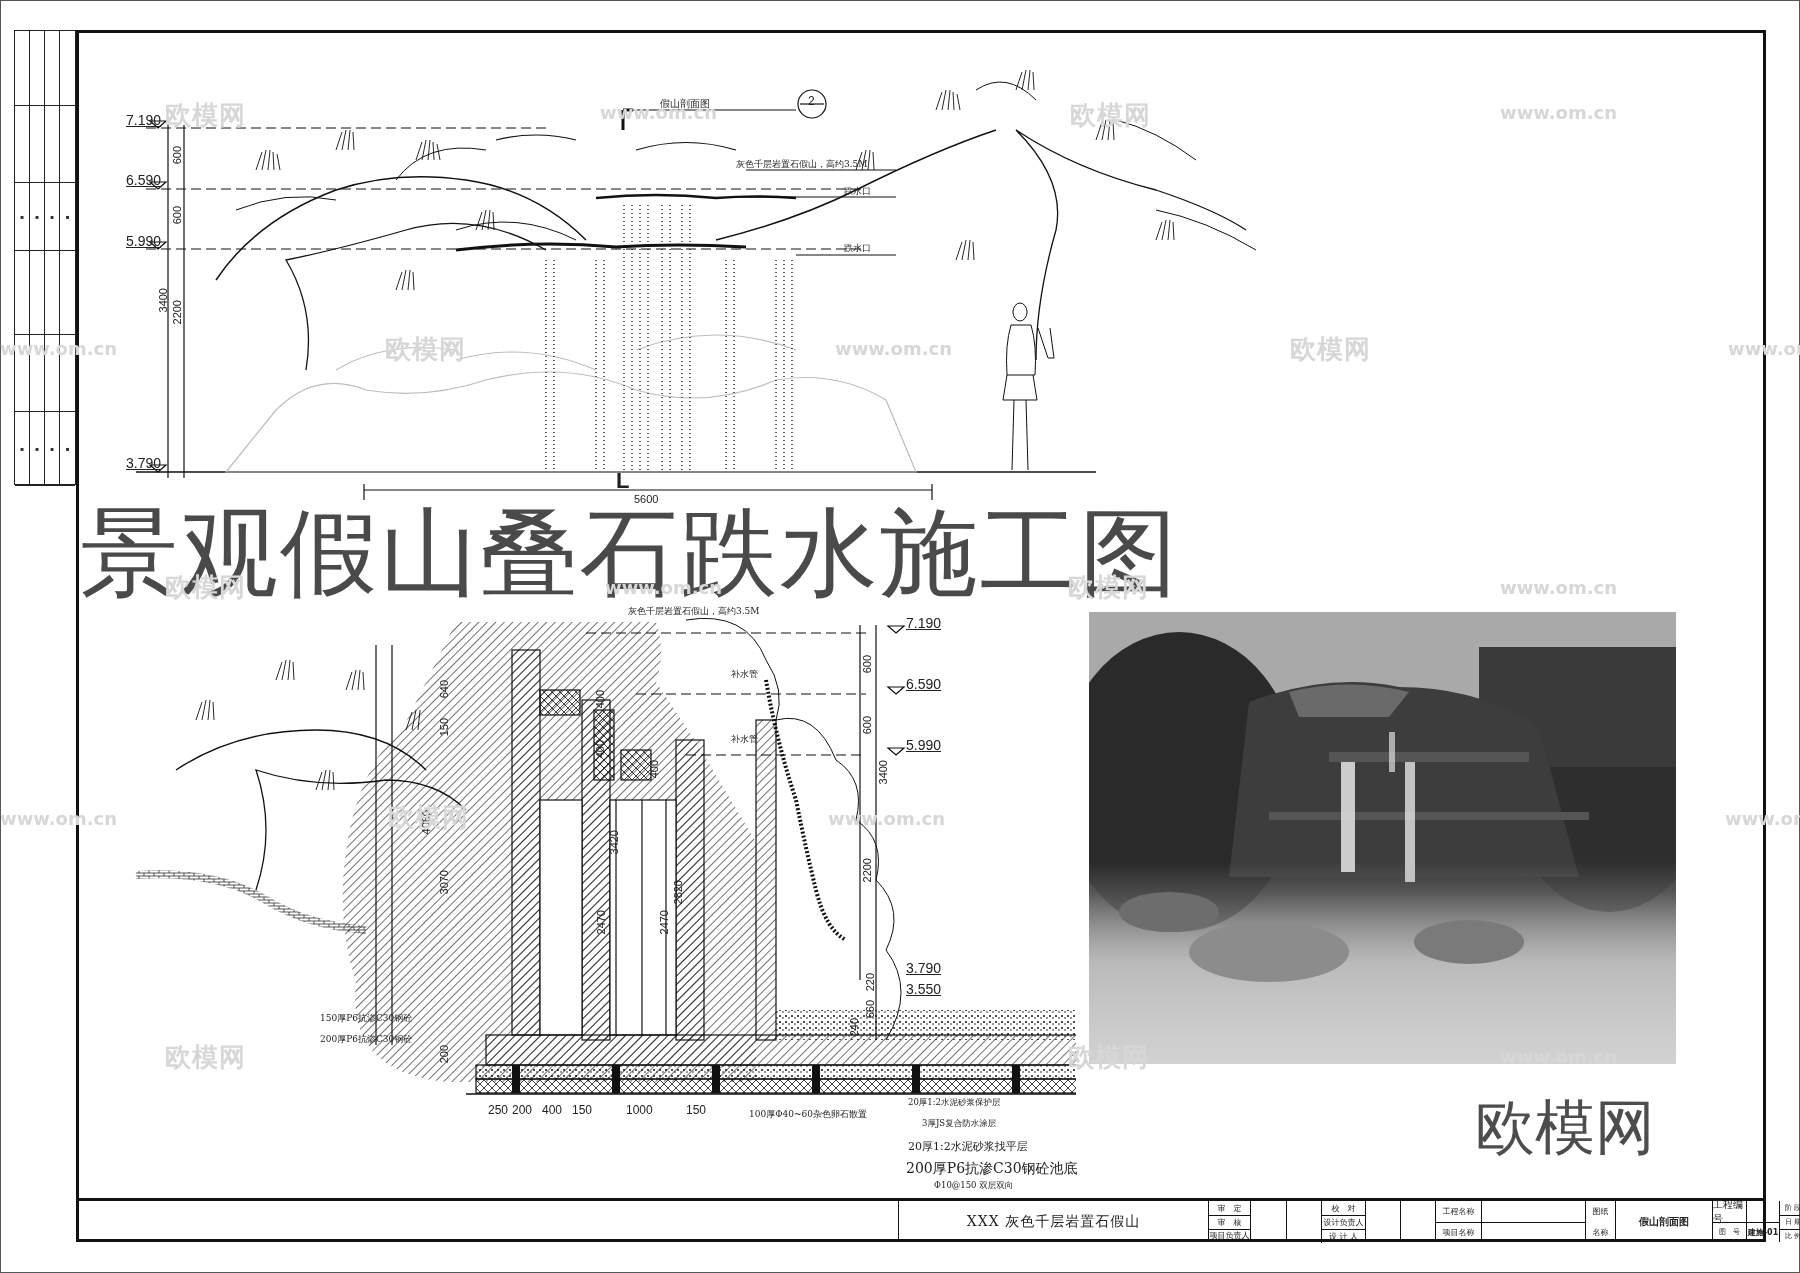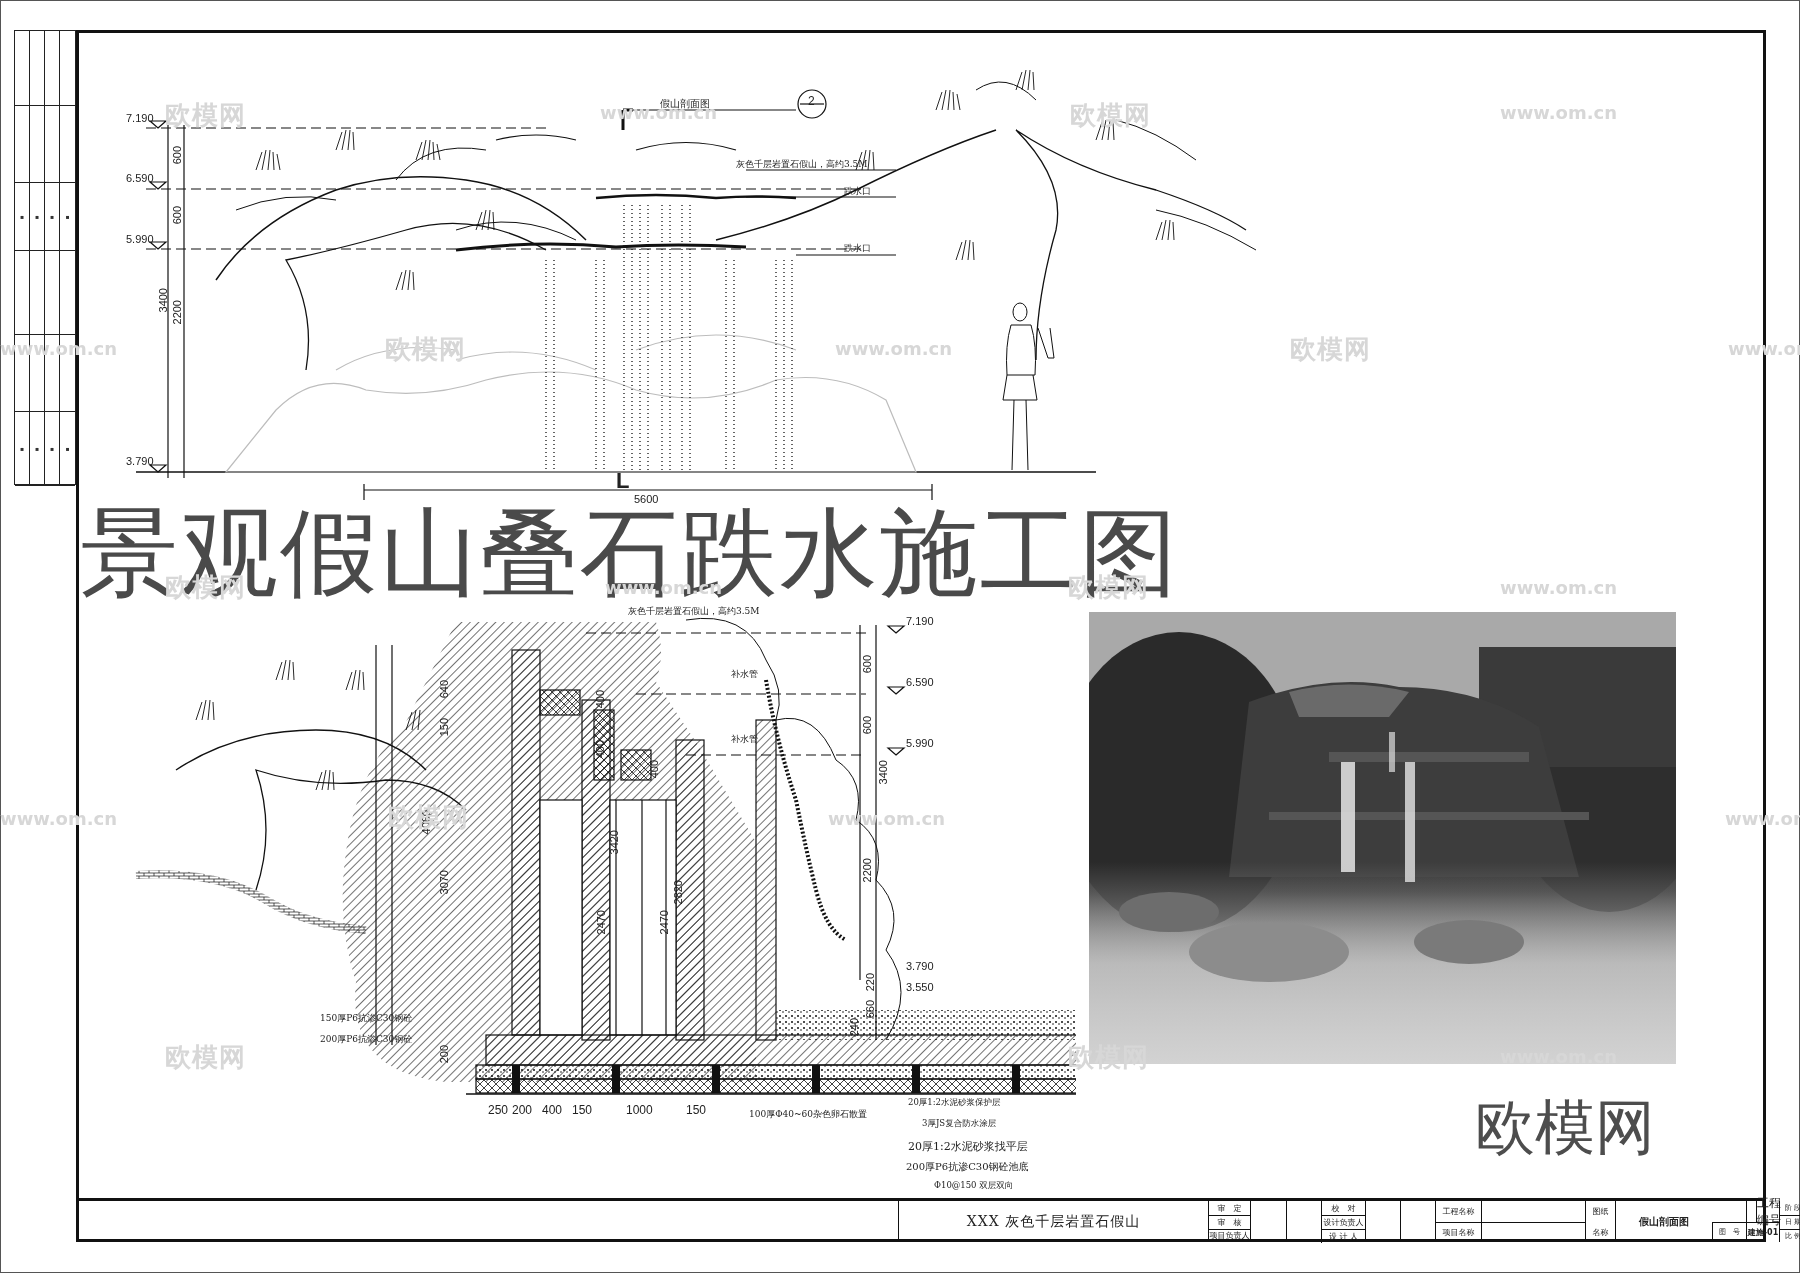--- a/index.html
+++ b/index.html
@@ -9,21 +9,21 @@
   .frame { left:76px; top:30px; width:1690px; height:1212px; border:3px solid #111; box-sizing:border-box; }
   .side-strip { left:14px; top:30px; width:62px; height:455px; border:1px solid #222; box-sizing:border-box; display:grid; grid-template-columns:repeat(4,1fr); grid-template-rows:75px 77px 68px 84px 77px 74px; }
   .side-strip > div { border-right:1px solid #222; border-bottom:1px solid #222; font-size:6px; writing-mode:vertical-rl; display:flex; align-items:center; justify-content:center; color:#333; }
   .side-strip > div:nth-child(4n) { border-right:none; }
   .big-title { left:80px; top:505px; font-family:"DejaVu Sans", sans-serif; font-size:96px; color:#4a4a4a; letter-spacing:2px; line-height:1; white-space:nowrap; transform:scaleX(1.02); transform-origin:left; }
   .watermark { color:#d7d7d7; font-family:"DejaVu Sans", sans-serif; font-weight:bold; pointer-events:none; white-space:nowrap; }
   .wm-cn { font-size:26px; letter-spacing:1px; }
   .wm-url { font-size:18px; }
   .brand { left:1475px; top:1088px; font-family:"DejaVu Sans", sans-serif; font-size:60px; color:#4d4d4d; }
   .lbl { font-size:10px; white-space:nowrap; color:#222; }
-  .lvl { font-family:"Liberation Sans", sans-serif; font-size:11px; }
+  .lvl { font-family:"Liberation Sans", sans-serif; font-size:14px; text-decoration:underline; }
   .dimv { font-family:"Liberation Sans", sans-serif; font-size:11px; writing-mode:vertical-rl; transform:rotate(180deg); }
   .dimh { font-family:"Liberation Sans", sans-serif; font-size:12px; }
   .photo { left:1089px; top:612px; width:587px; height:452px; overflow:hidden; background:linear-gradient(#8a8a8a 0%, #6b6b6b 20%, #2c2c2c 45%, #3a3a3a 62%, #9a9a9a 78%, #b6b6b6 100%); }
   .titleblock { left:76px; top:1198px; width:1690px; height:44px; border-top:3px solid #111; box-sizing:border-box; }
   .tb-cell { position:absolute; border-left:1px solid #111; box-sizing:border-box; font-size:8px; display:flex; align-items:center; justify-content:center; color:#222; }
   .tb-row-line { position:absolute; height:1px; background:#111; }
   .tb-org { font-size:14px; letter-spacing:1px; }
   .tb-bold { font-family:"DejaVu Sans", sans-serif; font-weight:bold; font-size:10px; }
 </style>
 </head>
@@ -301,21 +301,21 @@
 <div class="abs lbl dimh" style="left:488px;top:1103px;">250</div>
 <div class="abs lbl dimh" style="left:512px;top:1103px;">200</div>
 <div class="abs lbl dimh" style="left:542px;top:1103px;">400</div>
 <div class="abs lbl dimh" style="left:572px;top:1103px;">150</div>
 <div class="abs lbl dimh" style="left:626px;top:1103px;">1000</div>
 <div class="abs lbl dimh" style="left:686px;top:1103px;">150</div>
 <div class="abs lbl" style="left:749px;top:1108px;font-size:9px;">100厚Φ40~60杂色卵石散置</div>
 <div class="abs lbl" style="left:908px;top:1097px;font-size:8.5px;">20厚1:2水泥砂浆保护层</div>
 <div class="abs lbl" style="left:922px;top:1118px;font-size:8.5px;">3厚JS复合防水涂层</div>
 <div class="abs lbl" style="left:908px;top:1139px;font-size:11px;">20厚1:2水泥砂浆找平层</div>
-<div class="abs lbl" style="left:906px;top:1160px;font-size:10px;">200厚P6抗渗C30钢砼池底</div>
+<div class="abs lbl" style="left:906px;top:1160px;font-size:14px;">200厚P6抗渗C30钢砼池底</div>
 <div class="abs lbl" style="left:934px;top:1180px;font-size:8.5px;">Φ10@150 双层双向</div>
 
 <div class="abs photo">
   <svg width="587" height="452">
     <defs>
       <linearGradient id="mist" x1="0" y1="0" x2="0" y2="1">
         <stop offset="0" stop-color="#bdbdbd" stop-opacity="0"></stop>
         <stop offset="0.5" stop-color="#c8c8c8" stop-opacity="0.7"></stop>
         <stop offset="1" stop-color="#d4d4d4" stop-opacity="0.95"></stop>
       </linearGradient>
@@ -374,21 +374,21 @@
   <div class="tb-cell" style="left:1245px;top:28px;width:44px;height:14px;">设 计 人</div>
   <div class="tb-cell" style="left:1289px;top:0;width:35px;height:41px;"></div>
   <div class="tb-cell" style="left:1324px;top:0;width:35px;height:41px;"></div>
   <div class="tb-cell" style="left:1359px;top:0;width:46px;height:21px;">工程名称</div>
   <div class="tb-cell" style="left:1359px;top:21px;width:46px;height:20px;">项目名称</div>
   <div class="tb-cell" style="left:1405px;top:0;width:104px;height:21px;"></div>
   <div class="tb-cell" style="left:1405px;top:21px;width:104px;height:20px;"></div>
   <div class="tb-cell" style="left:1509px;top:0;width:30px;height:21px;">图纸</div>
   <div class="tb-cell" style="left:1509px;top:21px;width:30px;height:20px;">名称</div>
   <div class="tb-cell tb-bold" style="left:1539px;top:0;width:97px;height:41px;">假山剖面图</div>
-  <div class="tb-cell" style="left:1636px;top:0;width:34px;height:21px;font-size:12px;margin-left:44px;">工程编号</div>
+  <div class="tb-cell" style="left:1636px;top:0;width:34px;height:21px;font-size:10px;">工程编号</div>
   <div class="tb-cell" style="left:1636px;top:21px;width:34px;height:20px;font-size:7px;">图　号</div>
   <div class="tb-cell" style="left:1670px;top:0;width:33px;height:21px;"></div>
   <div class="tb-cell tb-bold" style="left:1670px;top:21px;width:33px;height:20px;font-size:8px;">建施-01</div>
   <div class="tb-cell" style="left:1703px;top:0;width:27px;height:14px;font-size:7px;">阶 段</div>
   <div class="tb-cell" style="left:1703px;top:14px;width:27px;height:14px;font-size:7px;">日 期</div>
   <div class="tb-cell" style="left:1703px;top:28px;width:27px;height:13px;font-size:7px;">比 例</div>
 
   <div class="tb-row-line" style="left:1132px;top:14px;width:42px;"></div>
   <div class="tb-row-line" style="left:1132px;top:28px;width:42px;"></div>
   <div class="tb-row-line" style="left:1245px;top:14px;width:44px;"></div>

